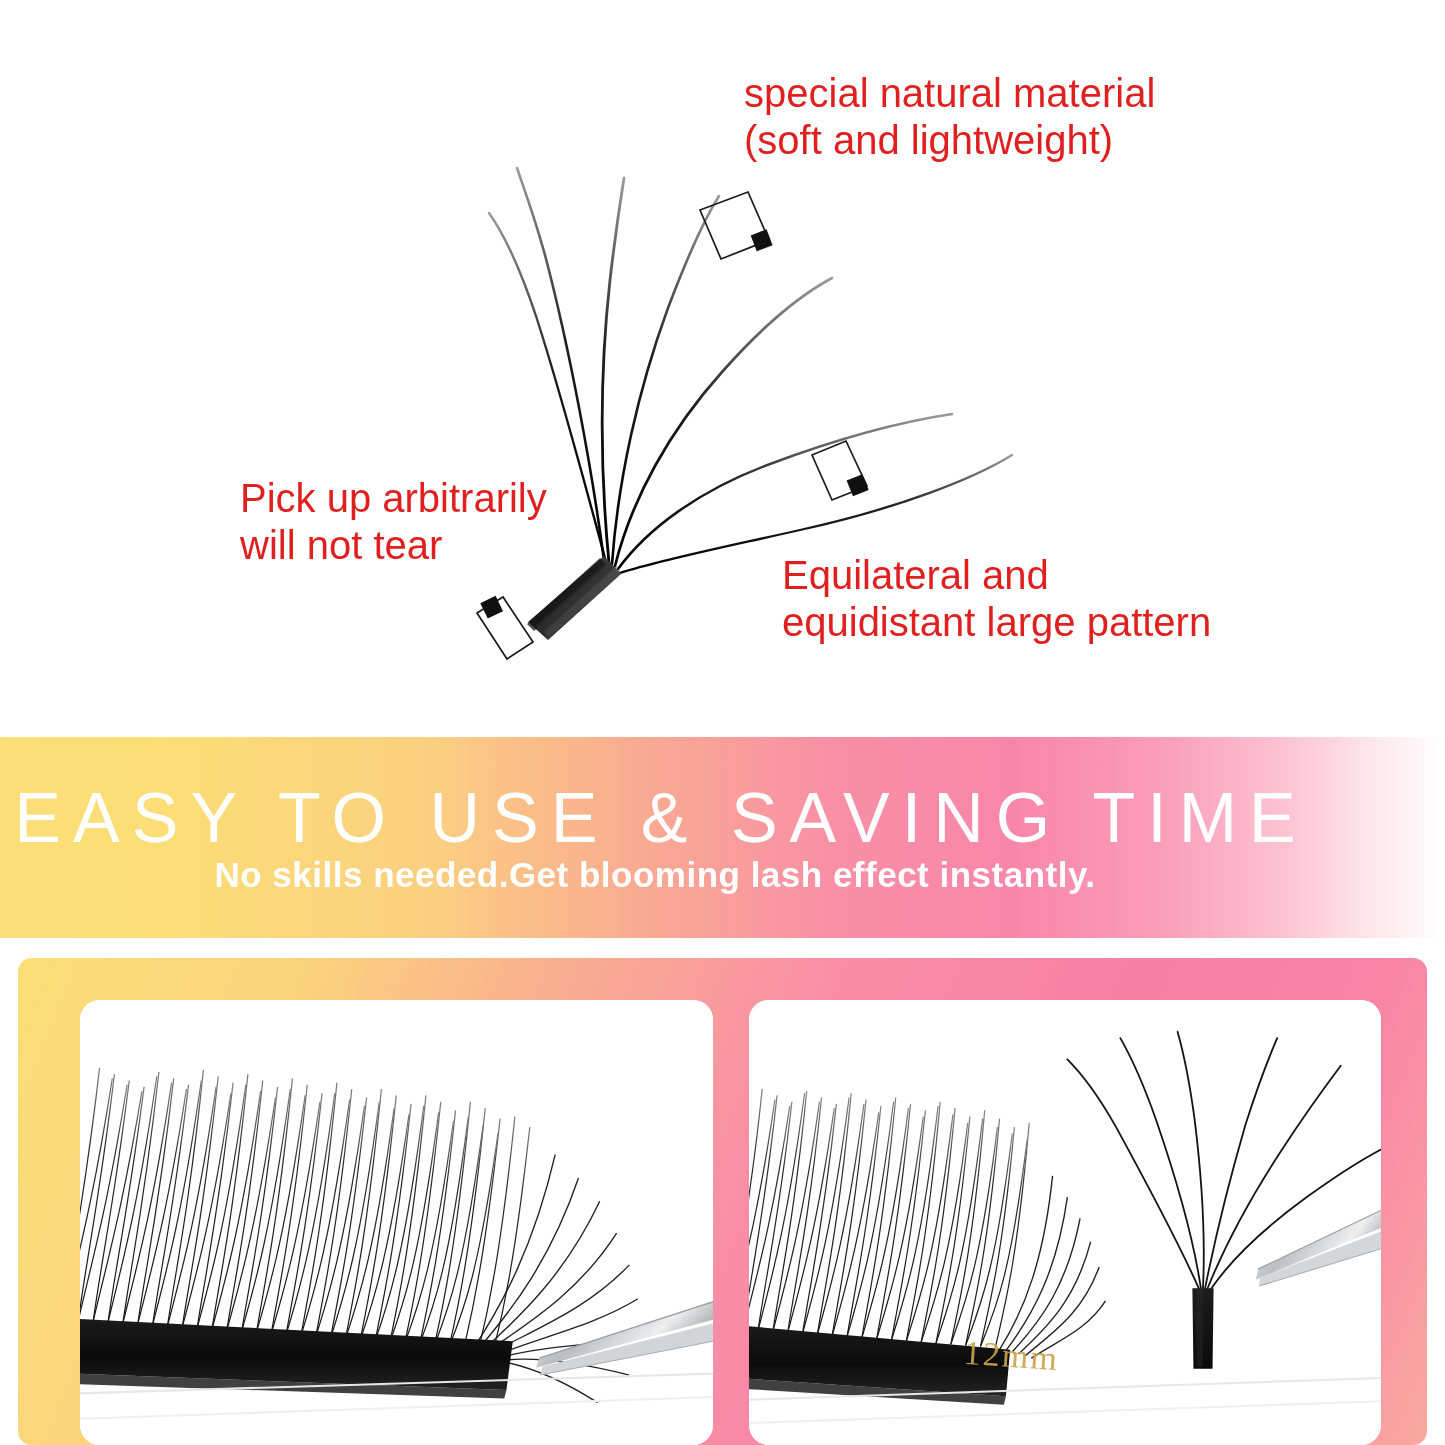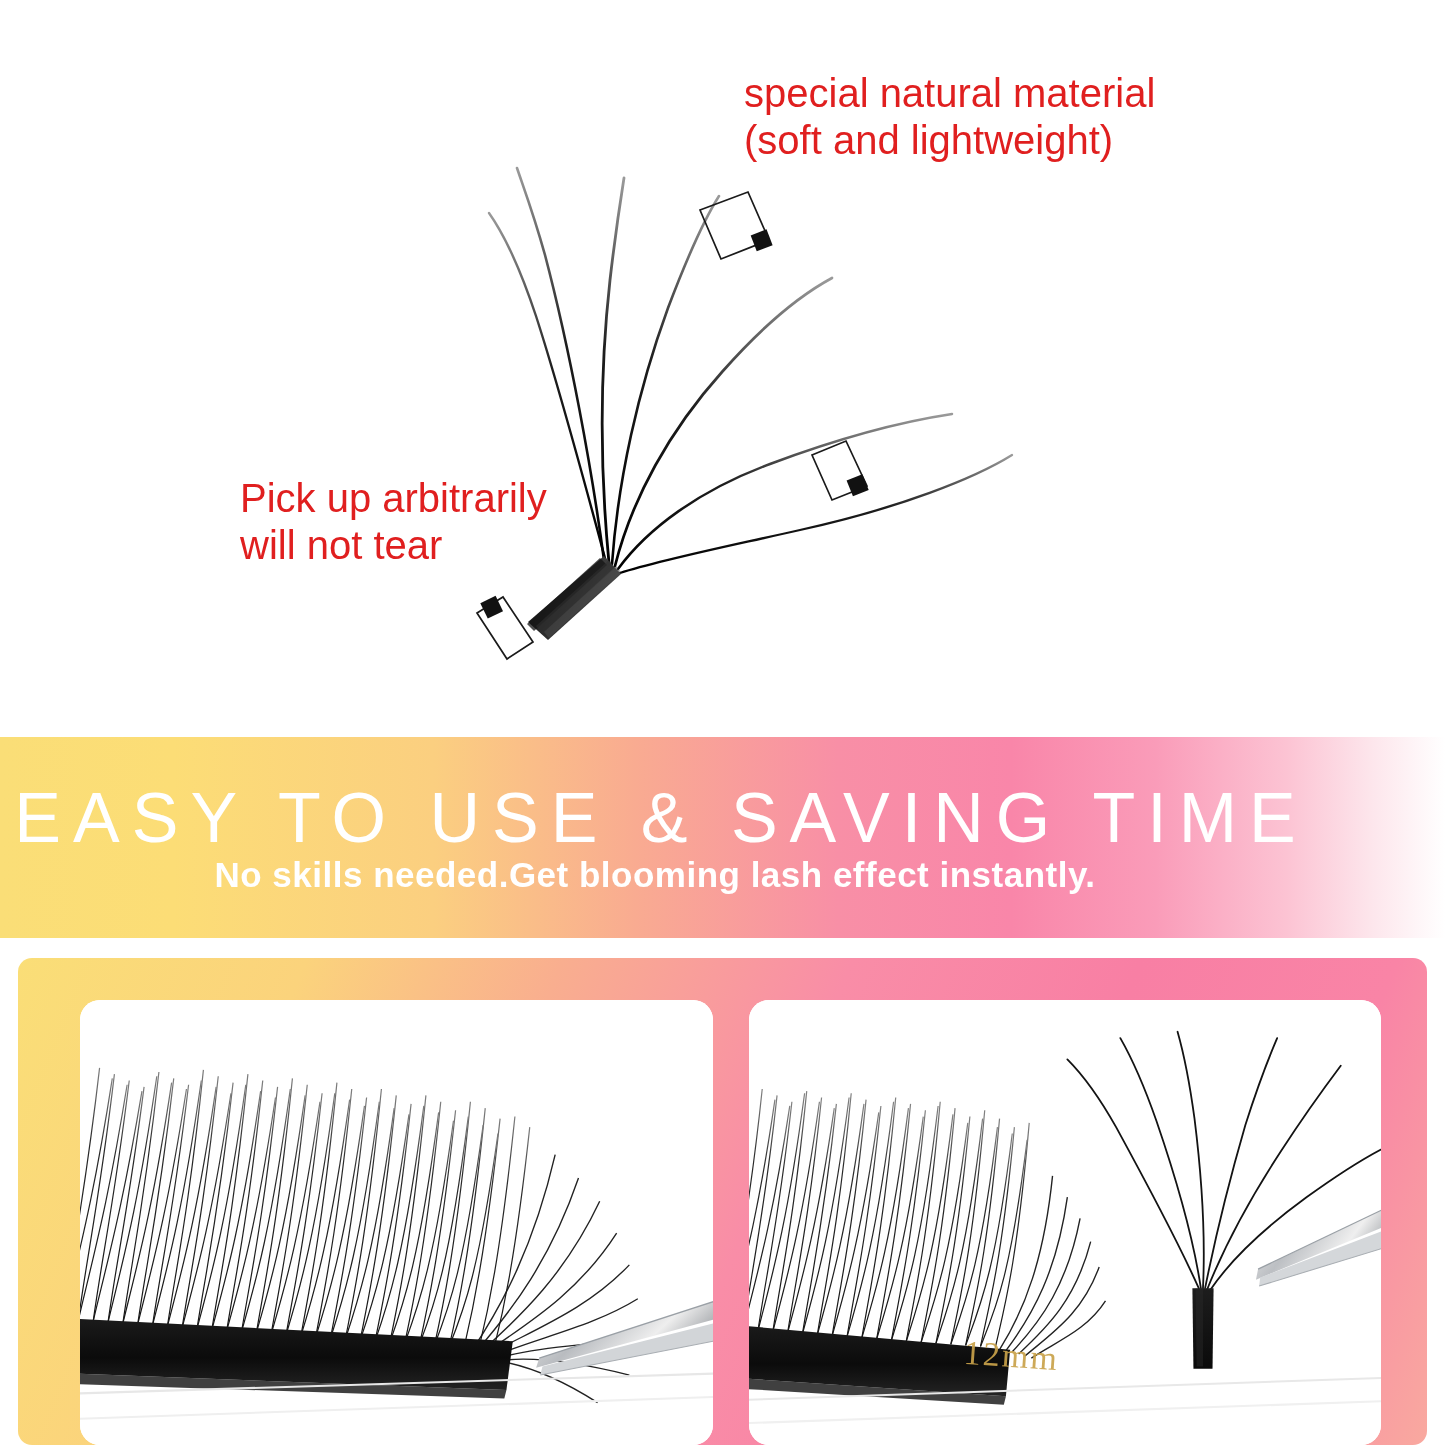--- a/index.html
+++ b/index.html
@@ -212,20 +212,22 @@
       <rect x="483" y="599" width="17" height="17" fill="#111111" transform="rotate(-26 491 607)"></rect>
     </g>
   </svg>
 
   <div class="callout callout-top-right">special natural material
 (soft and lightweight)</div>
 
   <div class="callout callout-left">Pick up arbitrarily
 will not tear</div>
 
+  <div class="callout callout-bottom-right">Equilateral and
+equidistant large pattern</div>
 </div>
 
 <div class="banner">
   <div class="banner-inner">
     <div class="banner-title">EASY TO USE &amp; SAVING TIME</div>
     <div class="banner-sub">No skills needed.Get blooming lash effect instantly.</div>
   </div>
 </div>
 
 <div class="photo-section">

